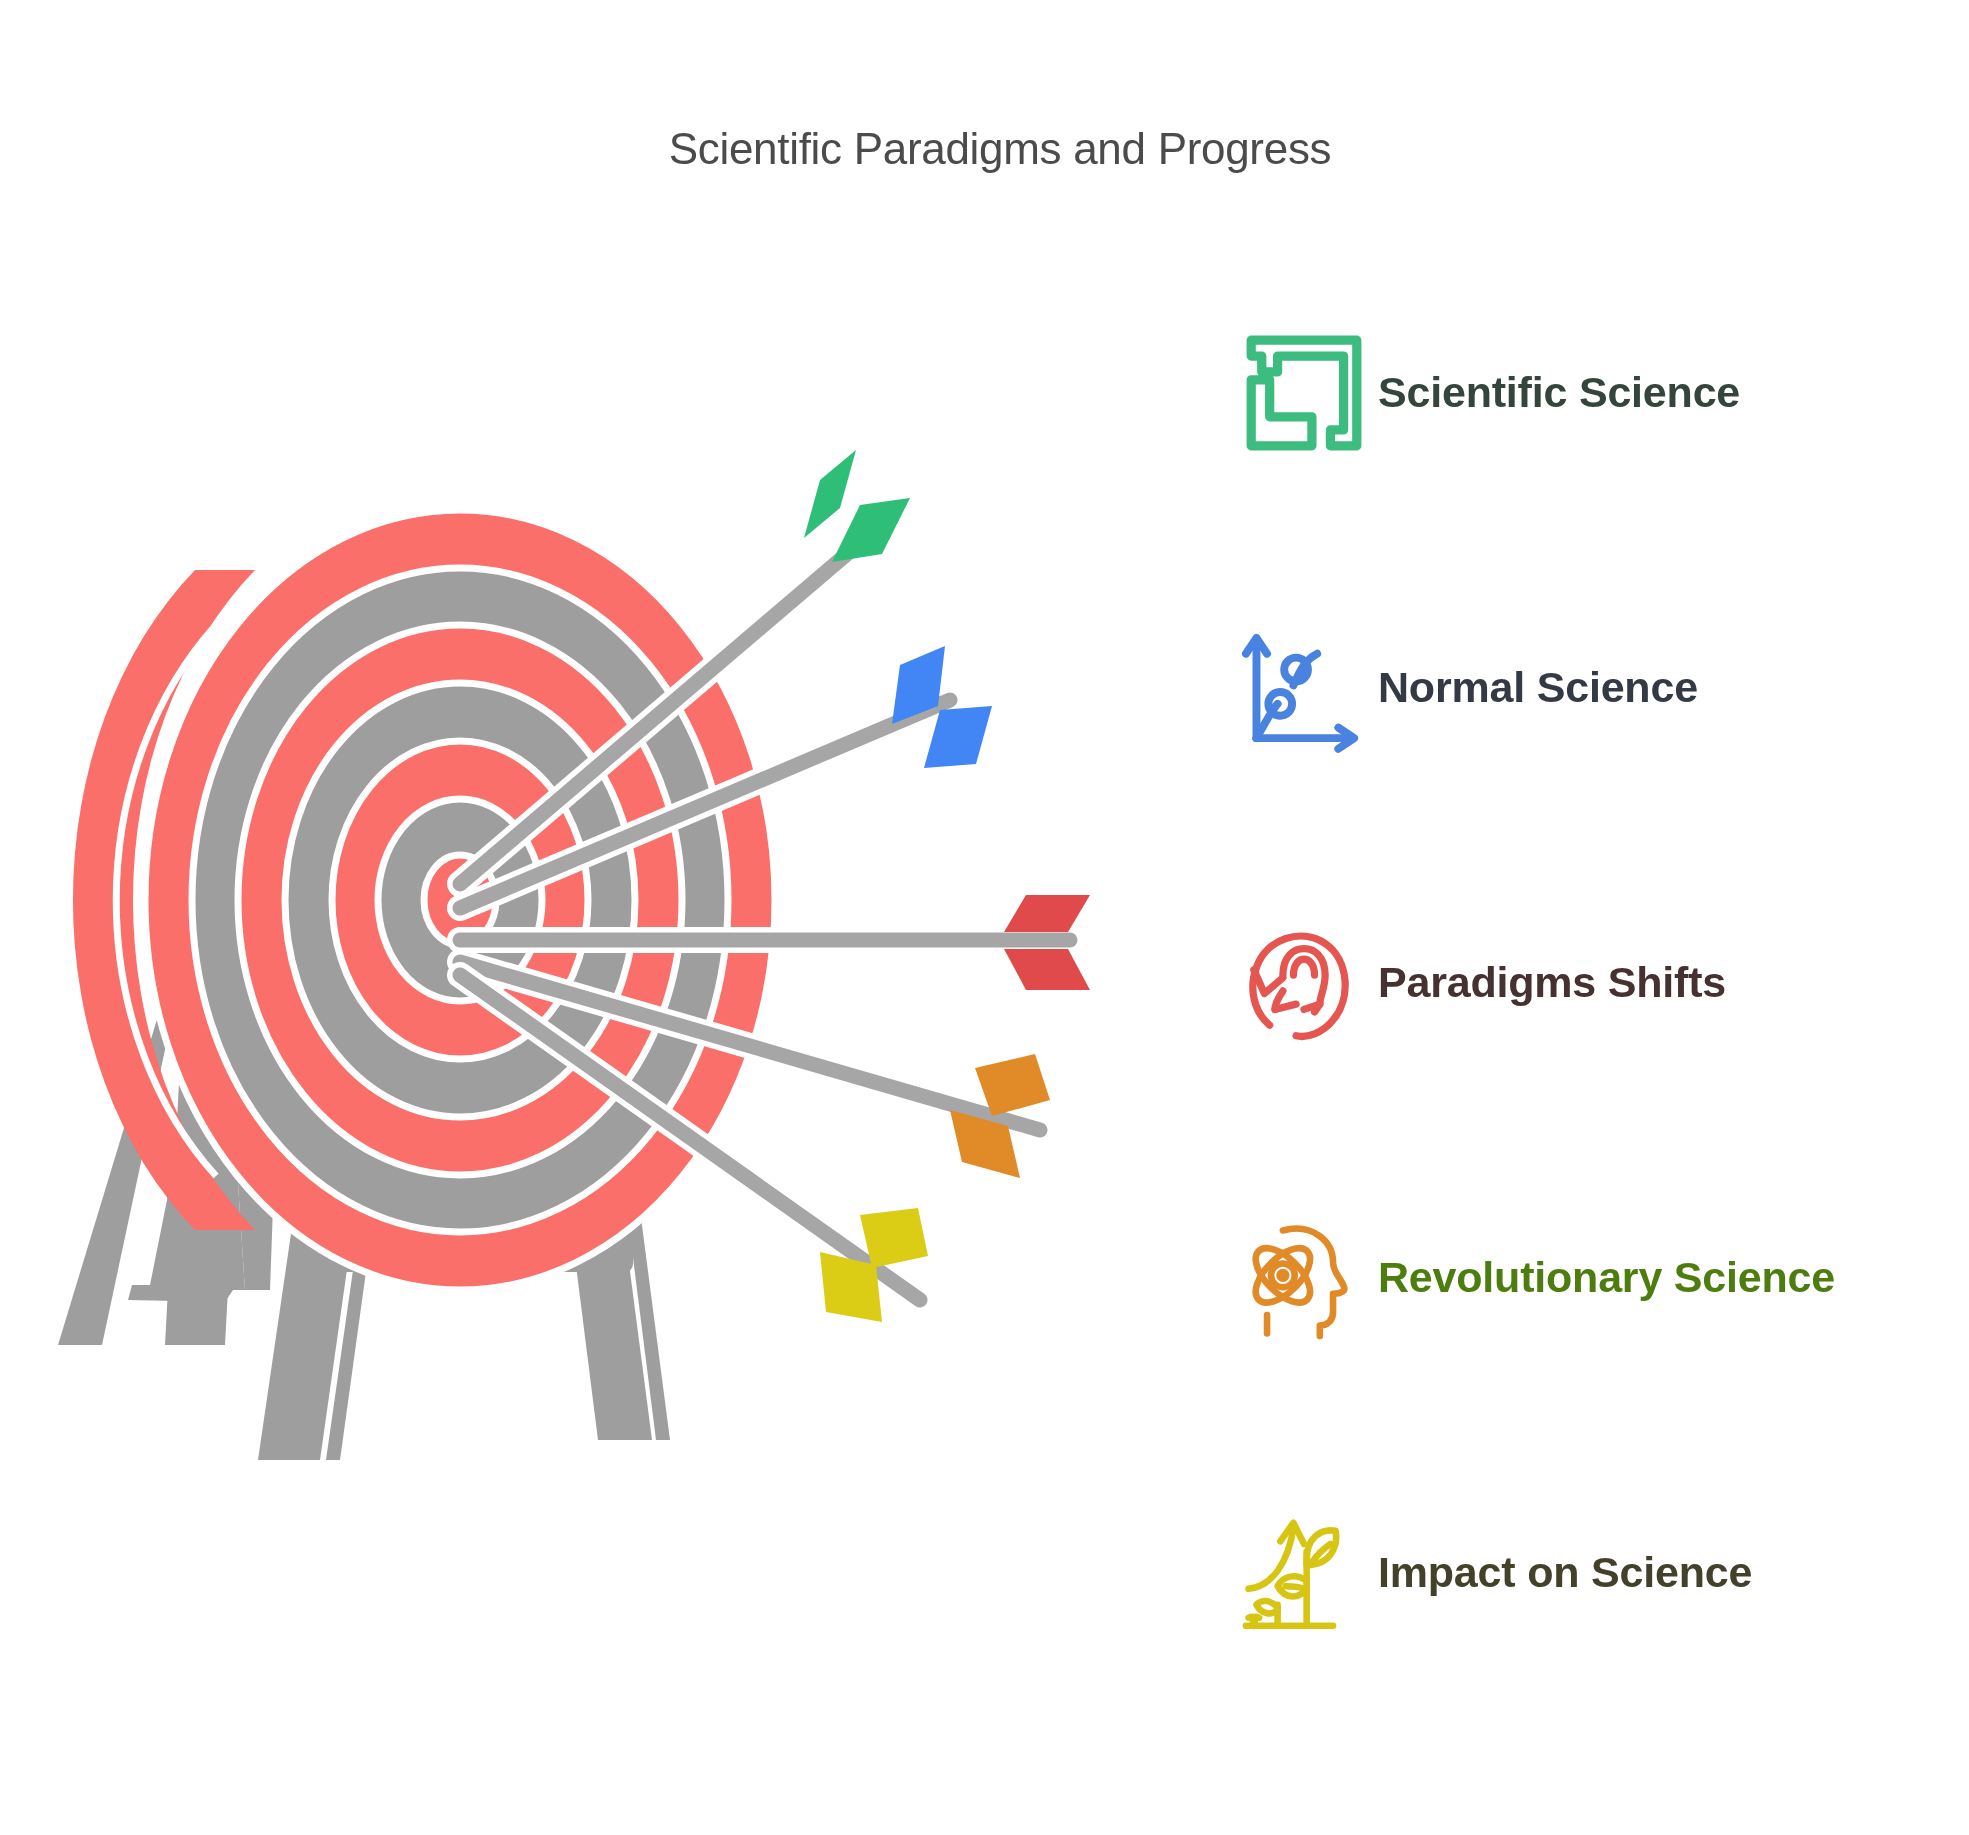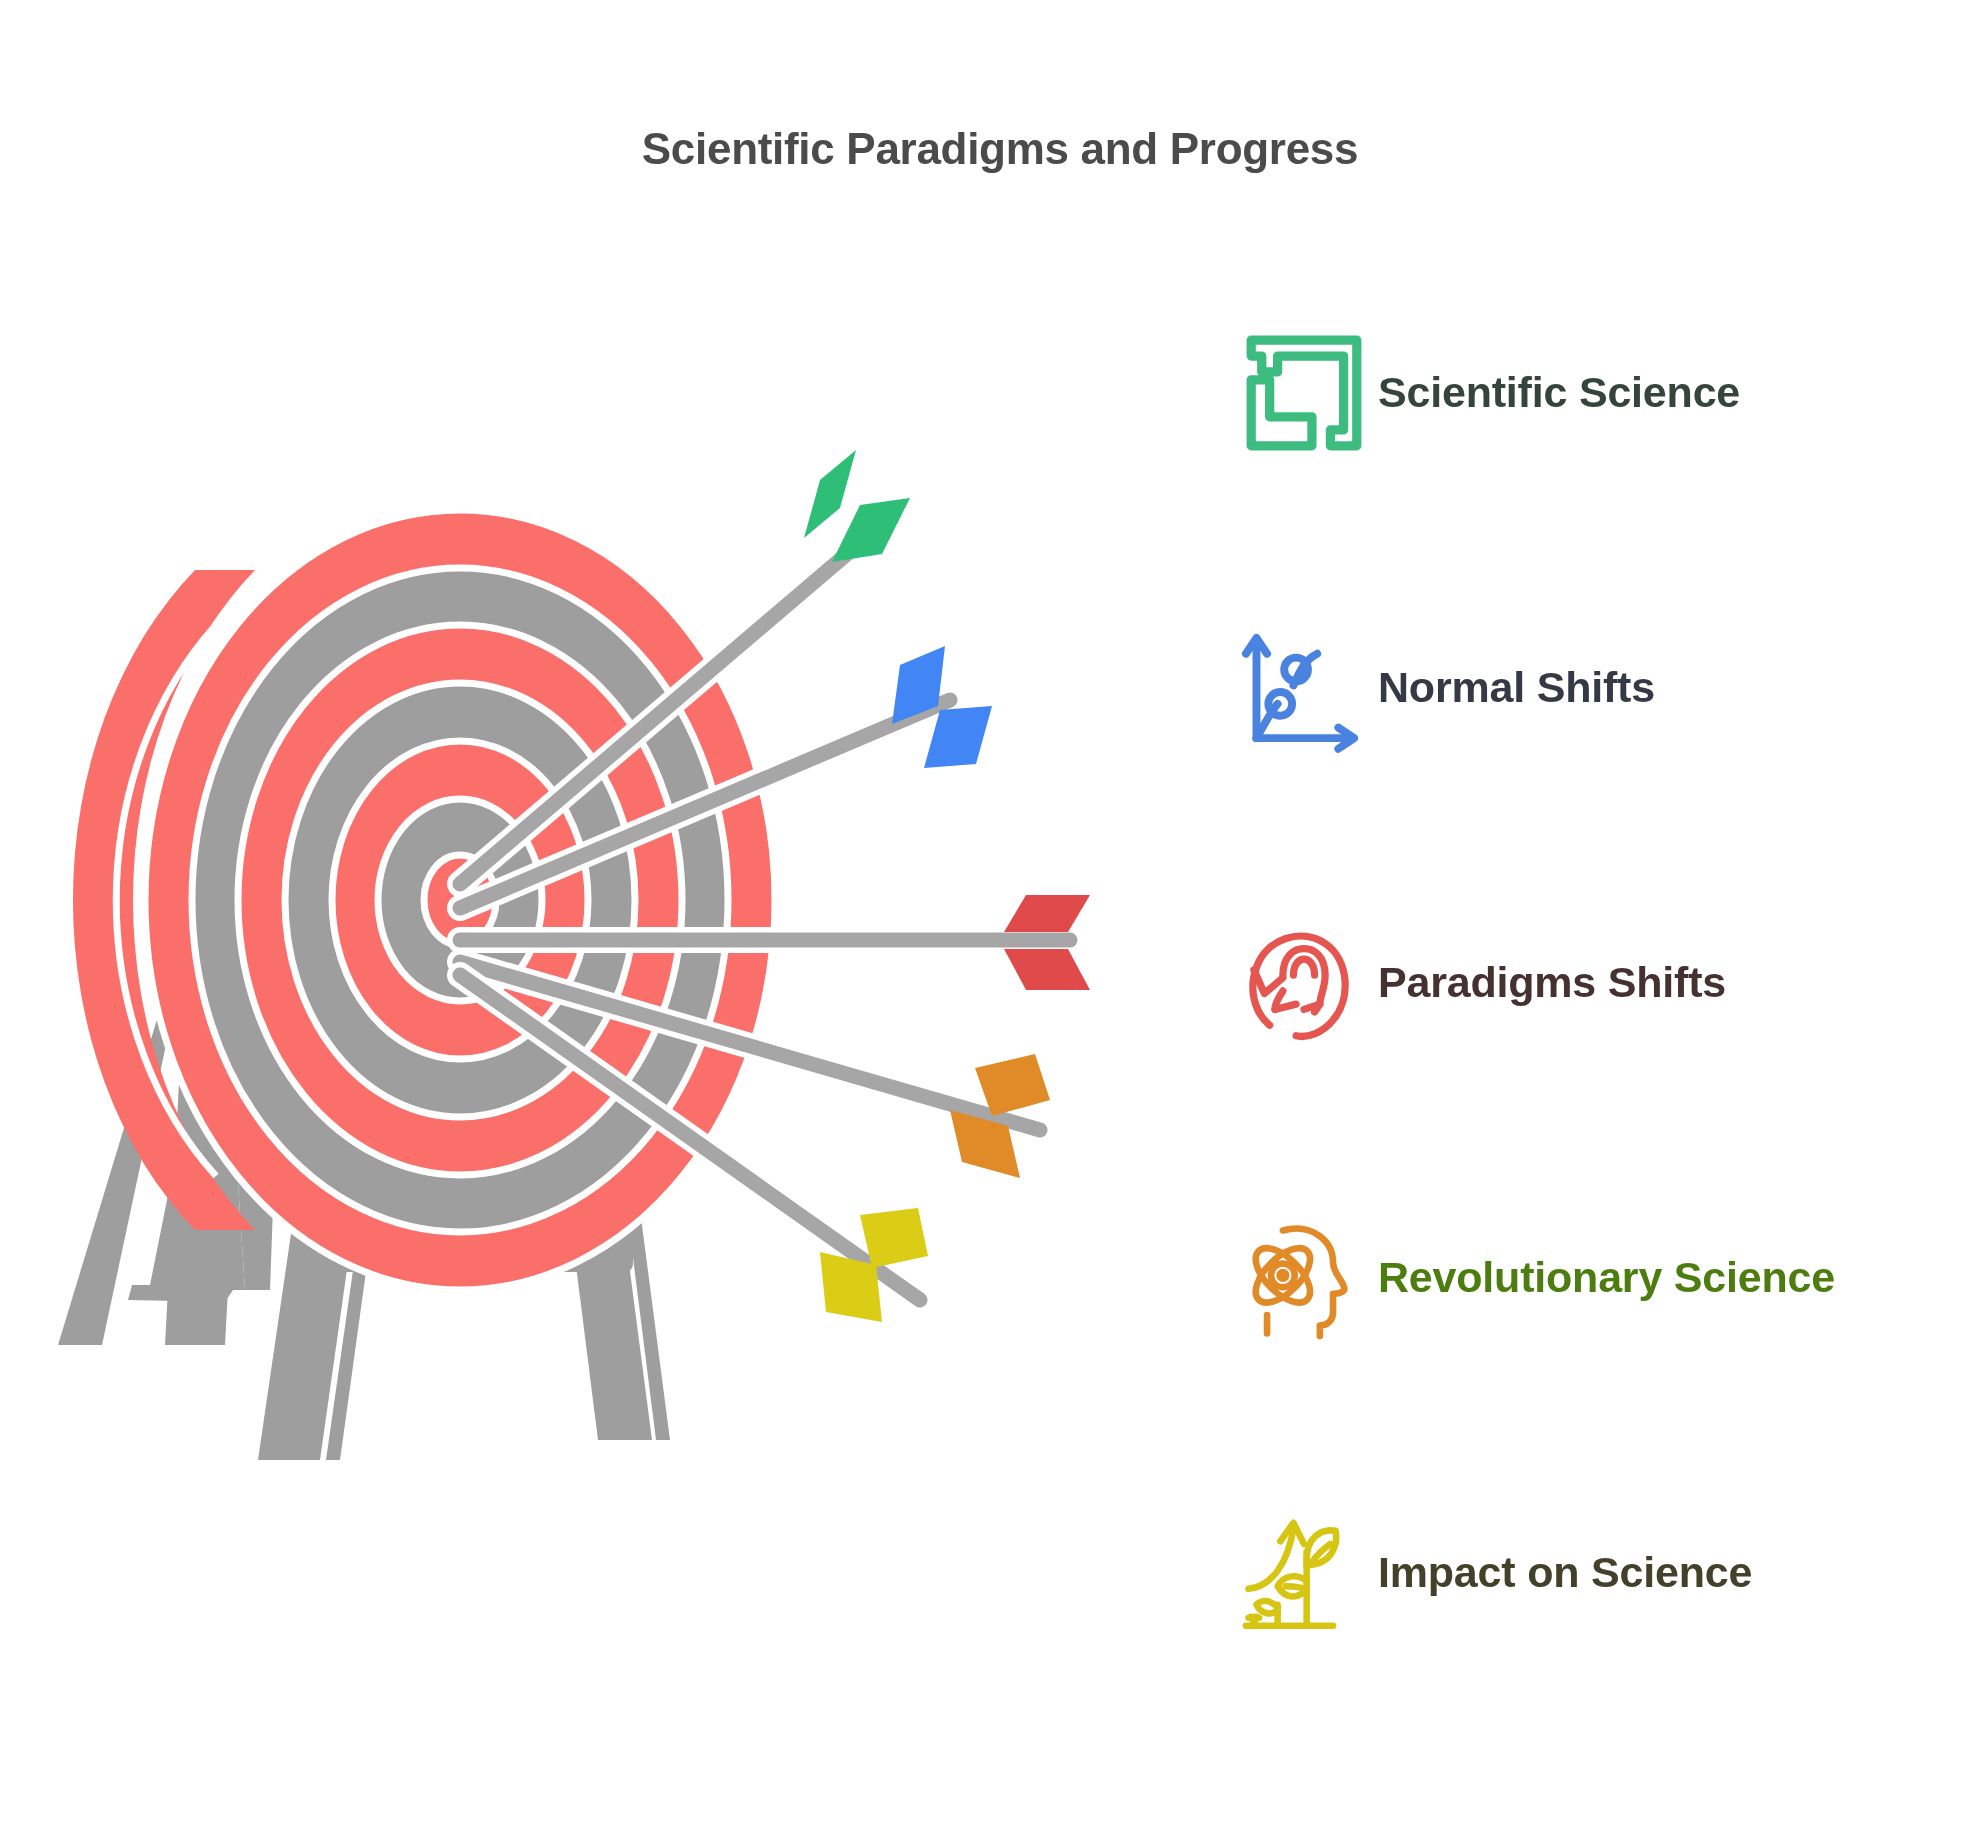--- a/index.html
+++ b/index.html
@@ -3,21 +3,21 @@
 <meta charset="utf-8">
 <style>
   html,body{margin:0;padding:0;background:#ffffff;}
   body{width:1969px;height:1835px;position:relative;overflow:hidden;
        font-family:"Liberation Sans",sans-serif;}
   #root{position:absolute;inset:0;}
 
   .title{
     position:absolute; left:0; top:124px; width:1610px;
     text-align:center; padding-left:390px; box-sizing:border-box;
-    font-size:44px; font-weight:bold; color:#4b4b4b; letter-spacing:-0.3px;
+    font-size:44px; font-weight:normal; color:#4b4b4b; letter-spacing:-0.3px;
   }
 
   .illus{position:absolute; left:20px; top:450px; width:1210px; height:1300px;}
   .illus svg{display:block;}
 
   .legend{position:absolute; left:1230px; top:245px; width:720px;}
   .lrow{display:flex; align-items:center; height:295px;}
   .licon{width:148px; height:148px; flex:0 0 148px; display:flex;
          align-items:center; justify-content:center;}
   .licon svg{display:block;}
@@ -128,21 +128,21 @@
             <path d="M6 24 L14 12 L22 24"></path>
             <path d="M14 88 H86"></path>
             <path d="M76 80 L88 88 L76 96"></path>
             <path d="M14 88 C22 74 26 66 30 62"></path>
             <path d="M42 48 C48 34 52 28 60 24"></path>
             <circle cx="32" cy="62" r="9"></circle>
             <circle cx="44" cy="36" r="9"></circle>
           </g>
         </svg>
       </span>
-      <span class="llabel" style="color:#343a45">Normal Shifts</span>
+      <span class="llabel" style="color:#343a45">Normal Science</span>
     </div>
 
     <div class="lrow">
       <span class="licon">
         <svg width="132" height="132" viewBox="0 0 100 100">
           <g fill="none" stroke="#e4564f" stroke-width="5.5" stroke-linecap="round" stroke-linejoin="round">
             <path d="M24 82 C12 72 8 54 14 38 C22 16 48 8 66 20 C84 32 86 62 72 78
                      C64 88 52 92 44 90"></path>
             <path d="M12 40 L20 58 L34 46"></path>
             <path d="M34 44 C34 30 42 24 50 24 C58 24 66 30 66 44

